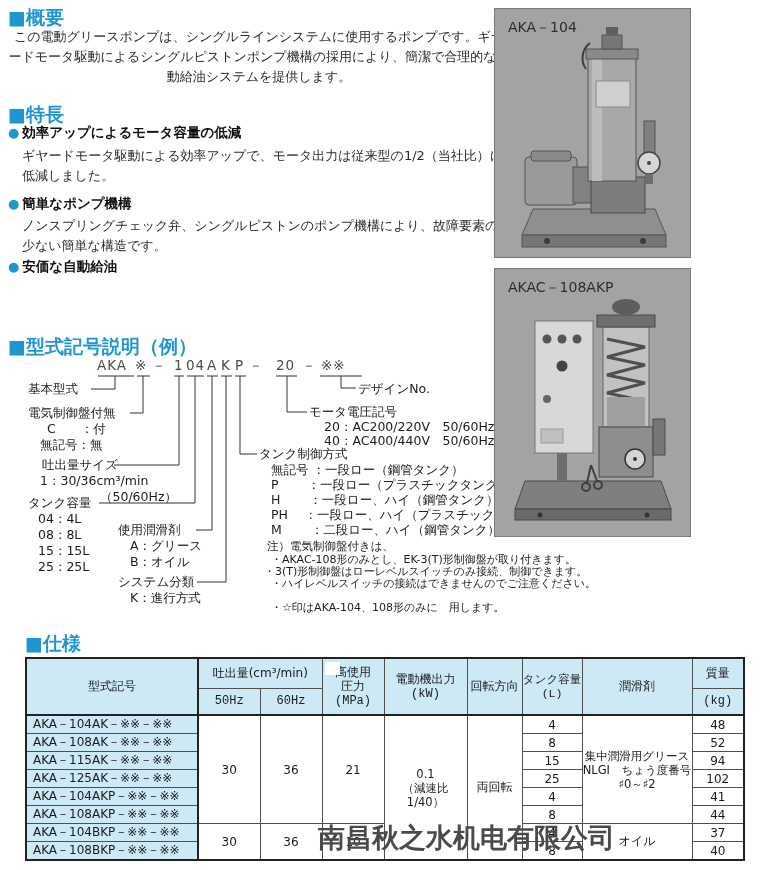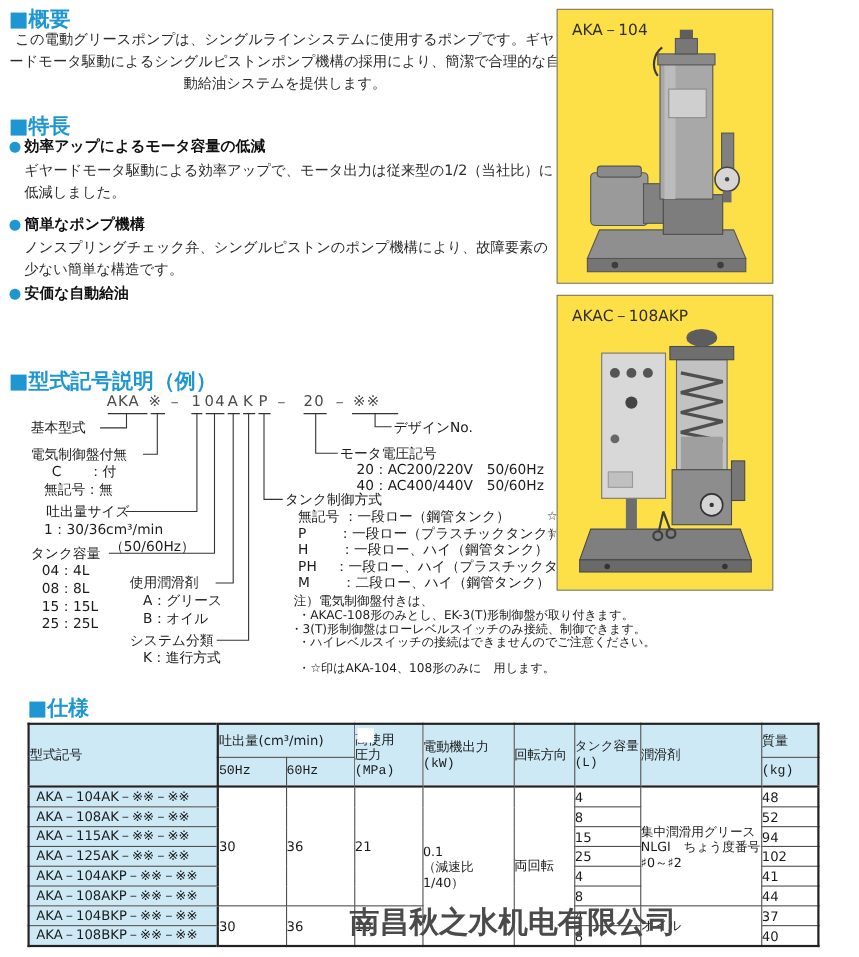--- a/index.html
+++ b/index.html
@@ -9,34 +9,34 @@
   .h-blue{color:#1e96d2;font-weight:bold;font-size:19px;white-space:nowrap;}
   .body-text{font-size:13px;line-height:1.55;color:#2b2b2b;}
   .feat-title{font-size:13.5px;font-weight:bold;color:#101010;white-space:nowrap;}
   .feat-title .bullet{color:#1e96d2;margin-right:3px;font-size:13px;}
   .dg{font-size:12.5px;color:#1c1c1c;white-space:nowrap;line-height:1.15;}
   .dg-s{font-size:11px;color:#1c1c1c;white-space:nowrap;line-height:1.15;}
   .code{font-size:13.5px;color:#4a4a4a;white-space:nowrap;letter-spacing:1px;}
   .star{font-size:11px;color:#333;}
   .pre{white-space:pre-line;}
   table.spec{border-collapse:collapse;table-layout:fixed;width:718px;border:2px solid #222;}
-  .spec th,.spec td{border:1px solid #4f4f4f;padding:0;text-align:left;vertical-align:middle;
+  .spec th,.spec td{border:1px solid #4f4f4f;padding:0;text-align:center;vertical-align:middle;
         font-size:12px;font-weight:normal;color:#1a1a1a;overflow:hidden;}
   .spec th{background:#cde9f6;line-height:14px;}
   .spec td.model{background:#cde9f6;text-align:left;padding-left:6px;white-space:nowrap;font-size:12px;}
   .bb2{border-bottom:2px solid #222 !important;font-family:Liberation Mono, monospace;}
   .br2{border-right:2px solid #222 !important;}
   .spec .lub{font-size:11.5px;line-height:14px;}
   .spec .outcell{font-size:11.5px;line-height:14px;}
   .spec tr.bodyrow{height:18px;}
   .presshead{position:relative;}
   .mask{position:absolute;left:2px;top:3px;width:15px;height:13px;background:#fff;}
   .wm{font-size:27px;font-weight:bold;color:#4a4a4a;white-space:nowrap;z-index:6;pointer-events:none;
       letter-spacing:0px;}
-  .pbox{position:absolute;left:506px;width:197px;background:#fde047;border:1px solid #7a7a7a;box-sizing:border-box;}
+  .pbox{position:absolute;left:494px;width:197px;background:#a3a3a3;border:1px solid #7a7a7a;box-sizing:border-box;}
   .plabel{position:absolute;left:13px;top:10px;font-size:14px;color:#2e2e2e;white-space:nowrap;}
   .diagram{position:absolute;left:0;top:355px;width:578px;height:262px;}
   .diagram svg.lines{position:absolute;left:0;top:0;}
 </style>
 </head>
 <body>
 
 <div class="page">
 
   <div class="abs h-blue" style="left:8px;top:5px;">■概要</div>

